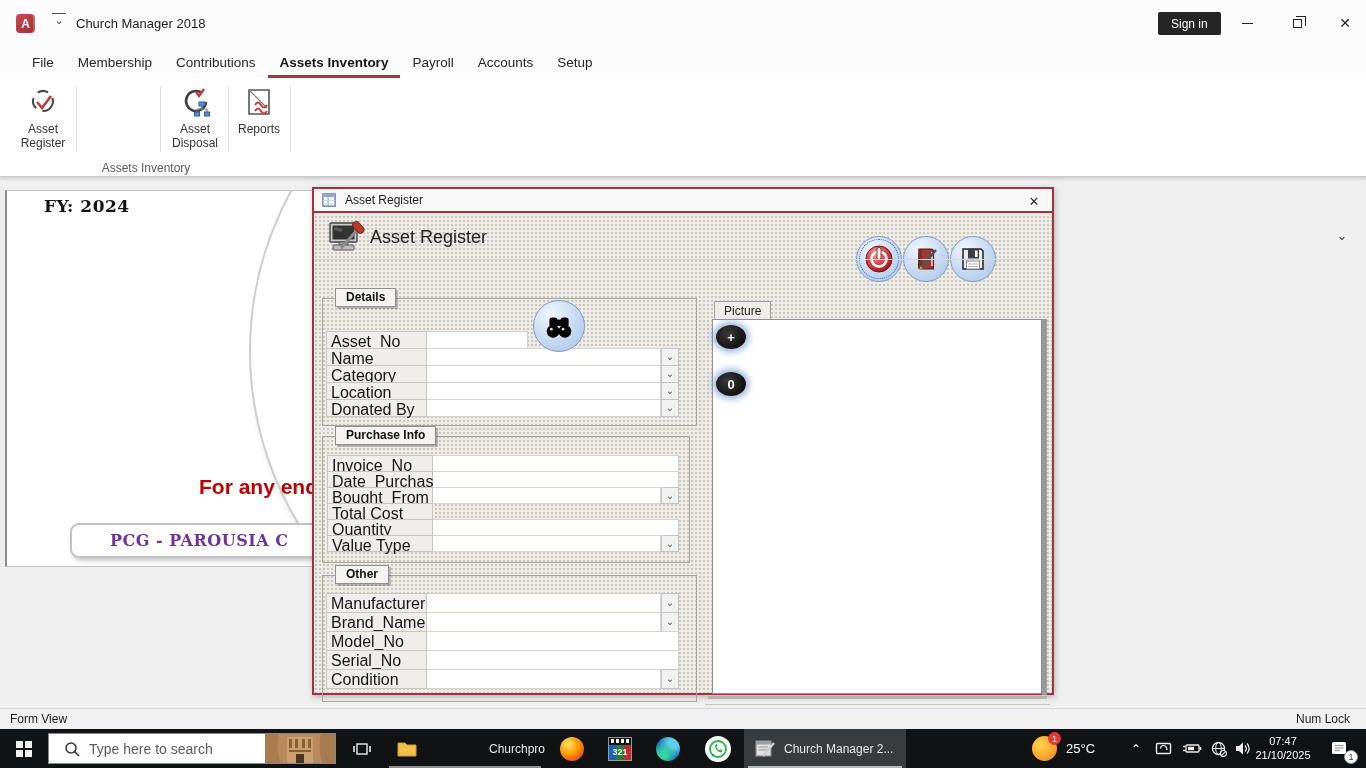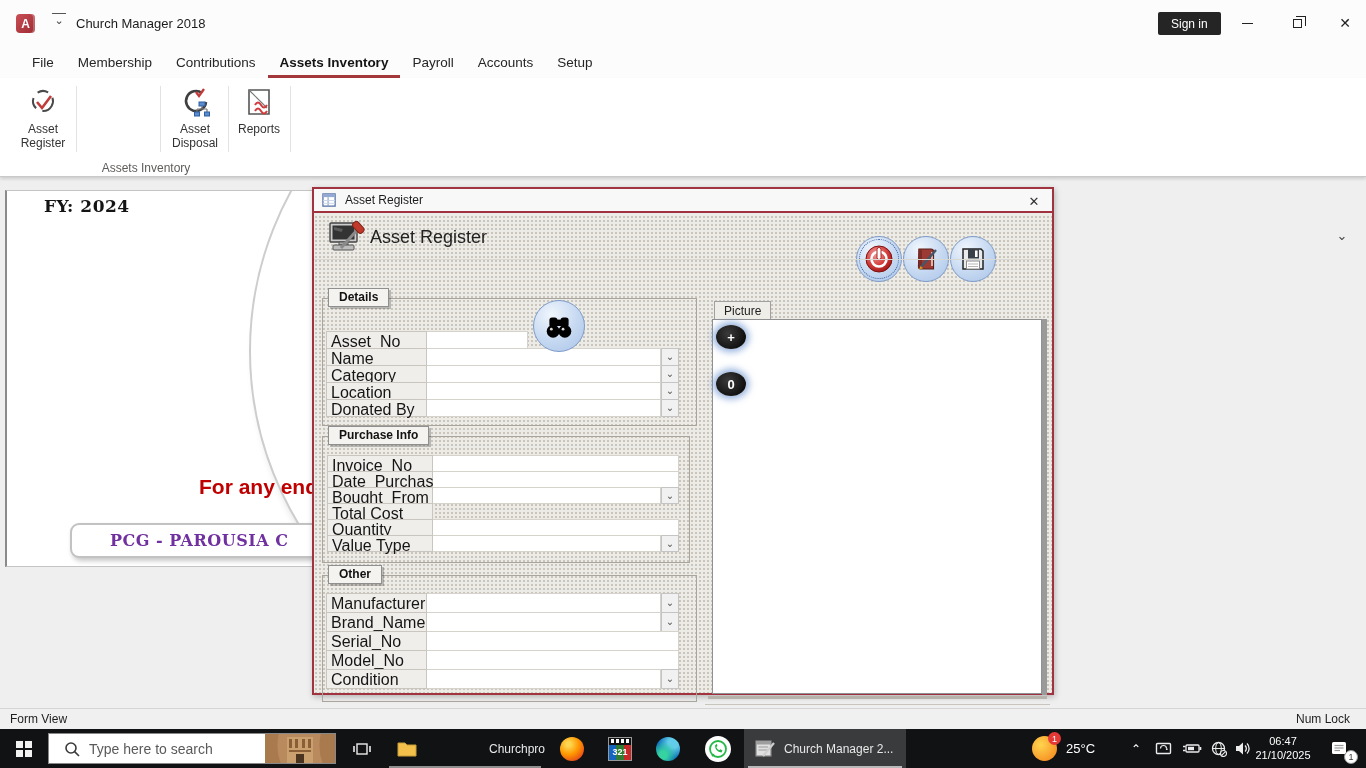--- a/index.html
+++ b/index.html
@@ -59,21 +59,21 @@
     background-size:4px 4px; }
   .dlg-header-title { position:absolute; left:56px; top:12px; font-size:18px; color:#222; }
   .dlg-header-line { position:absolute; left:0; top:44px; width:738px; height:1px; background:#d9d7d2; }
   .round-btn { position:absolute; width:46px; height:46px; border-radius:50%;
     background:radial-gradient(circle at 35% 28%, #f0f6fd, #c5d8f1 55%, #a9c3e8); border:1px solid #7d9bc9;
     display:flex; align-items:center; justify-content:center; }
   .round-btn.focused { outline:1.5px dotted #3a5fa0; outline-offset:-4px; }
 
   
   .groupbox { position:absolute; border:1px solid #a9a59d; }
-  .gb-label { position:absolute; top:-11px; left:5px; background:#f5f3ef; border:1px solid #8f8f8f;
+  .gb-label { position:absolute; top:-11px; left:12px; background:#f5f3ef; border:1px solid #8f8f8f;
     box-shadow:2px 2px 0 rgba(0,0,0,.22); padding:1px 10px 2px; font-size:12px; font-weight:bold; color:#111; }
   .frow { display:flex; margin-top:-1px; }
   .flabel { background:#f0eeeb; border:1px solid #c9c6c0; font-size:16px; color:#151515; padding:1px 4px; flex:none; }
   .finput { flex:1; background:#fff; border:1px solid #d6d3cd; border-left:none; }
   .fcombo { width:18px; flex:none; background:#f1f1f1; border:1px solid #c4c4c4; display:flex; align-items:center; justify-content:center;
     font-size:10px; color:#555; line-height:1; }
   .rows { position:absolute; }
 
   
   .pic-tab { position:absolute; left:400px; top:86px; background:#efede8; border:1px solid #a0a0a0; border-bottom:none;
@@ -359,25 +359,25 @@
           </div>
       </div>
       <div class="frow" style="height:20px;">
         <div class="flabel" style="width:101px;">Brand_Name</div>
         <div class="finput"></div>
         <div class="fcombo">
             <span>⌄</span>
           </div>
       </div>
       <div class="frow" style="height:20px;">
+        <div class="flabel" style="width:101px;">Model_No</div>
+        <div class="finput"></div>
+      </div>
+      <div class="frow" style="height:20px;">
         <div class="flabel" style="width:101px;">Serial_No</div>
-        <div class="finput"></div>
-      </div>
-      <div class="frow" style="height:20px;">
-        <div class="flabel" style="width:101px;">Model_No</div>
         <div class="finput"></div>
       </div>
       <div class="frow" style="height:20px;">
         <div class="flabel" style="width:101px;">Condition</div>
         <div class="finput"></div>
         <div class="fcombo">
             <span>⌄</span>
           </div>
       </div>
     </div>
@@ -512,21 +512,21 @@
     </svg>
   </div>
   <div class="tb-btn" style="left:1230px;width:26px;">
     <svg width="18" height="15" viewBox="0 0 18 15">
       <polygon points="2,5 5,5 9,1.5 9,13.5 5,10 2,10" fill="#ececec"></polygon>
       <path d="M11 4.5 a4 4 0 0 1 0 6" fill="none" stroke="#ececec" stroke-width="1.3"></path>
       <path d="M13 2.5 a7 7 0 0 1 0 10" fill="none" stroke="#ececec" stroke-width="1.3"></path>
     </svg>
   </div>
   <div class="clock">
-    <div>06:47</div>
+    <div>07:47</div>
     <div>21/10/2025</div>
   </div>
   <div class="tb-btn" style="left:1320px;width:40px;">
     <svg width="18" height="16" viewBox="0 0 18 16">
       <rect x="1" y="1" width="14" height="12" rx="1.5" fill="#fff"></rect>
       <line x1="3.5" y1="4.5" x2="12.5" y2="4.5" stroke="#999" stroke-width="1.2"></line>
       <line x1="3.5" y1="7" x2="12.5" y2="7" stroke="#999" stroke-width="1.2"></line>
       <line x1="3.5" y1="9.5" x2="9" y2="9.5" stroke="#999" stroke-width="1.2"></line>
     </svg>
     <span class="notif-badge" style="right:2px;bottom:4px;">1</span>

